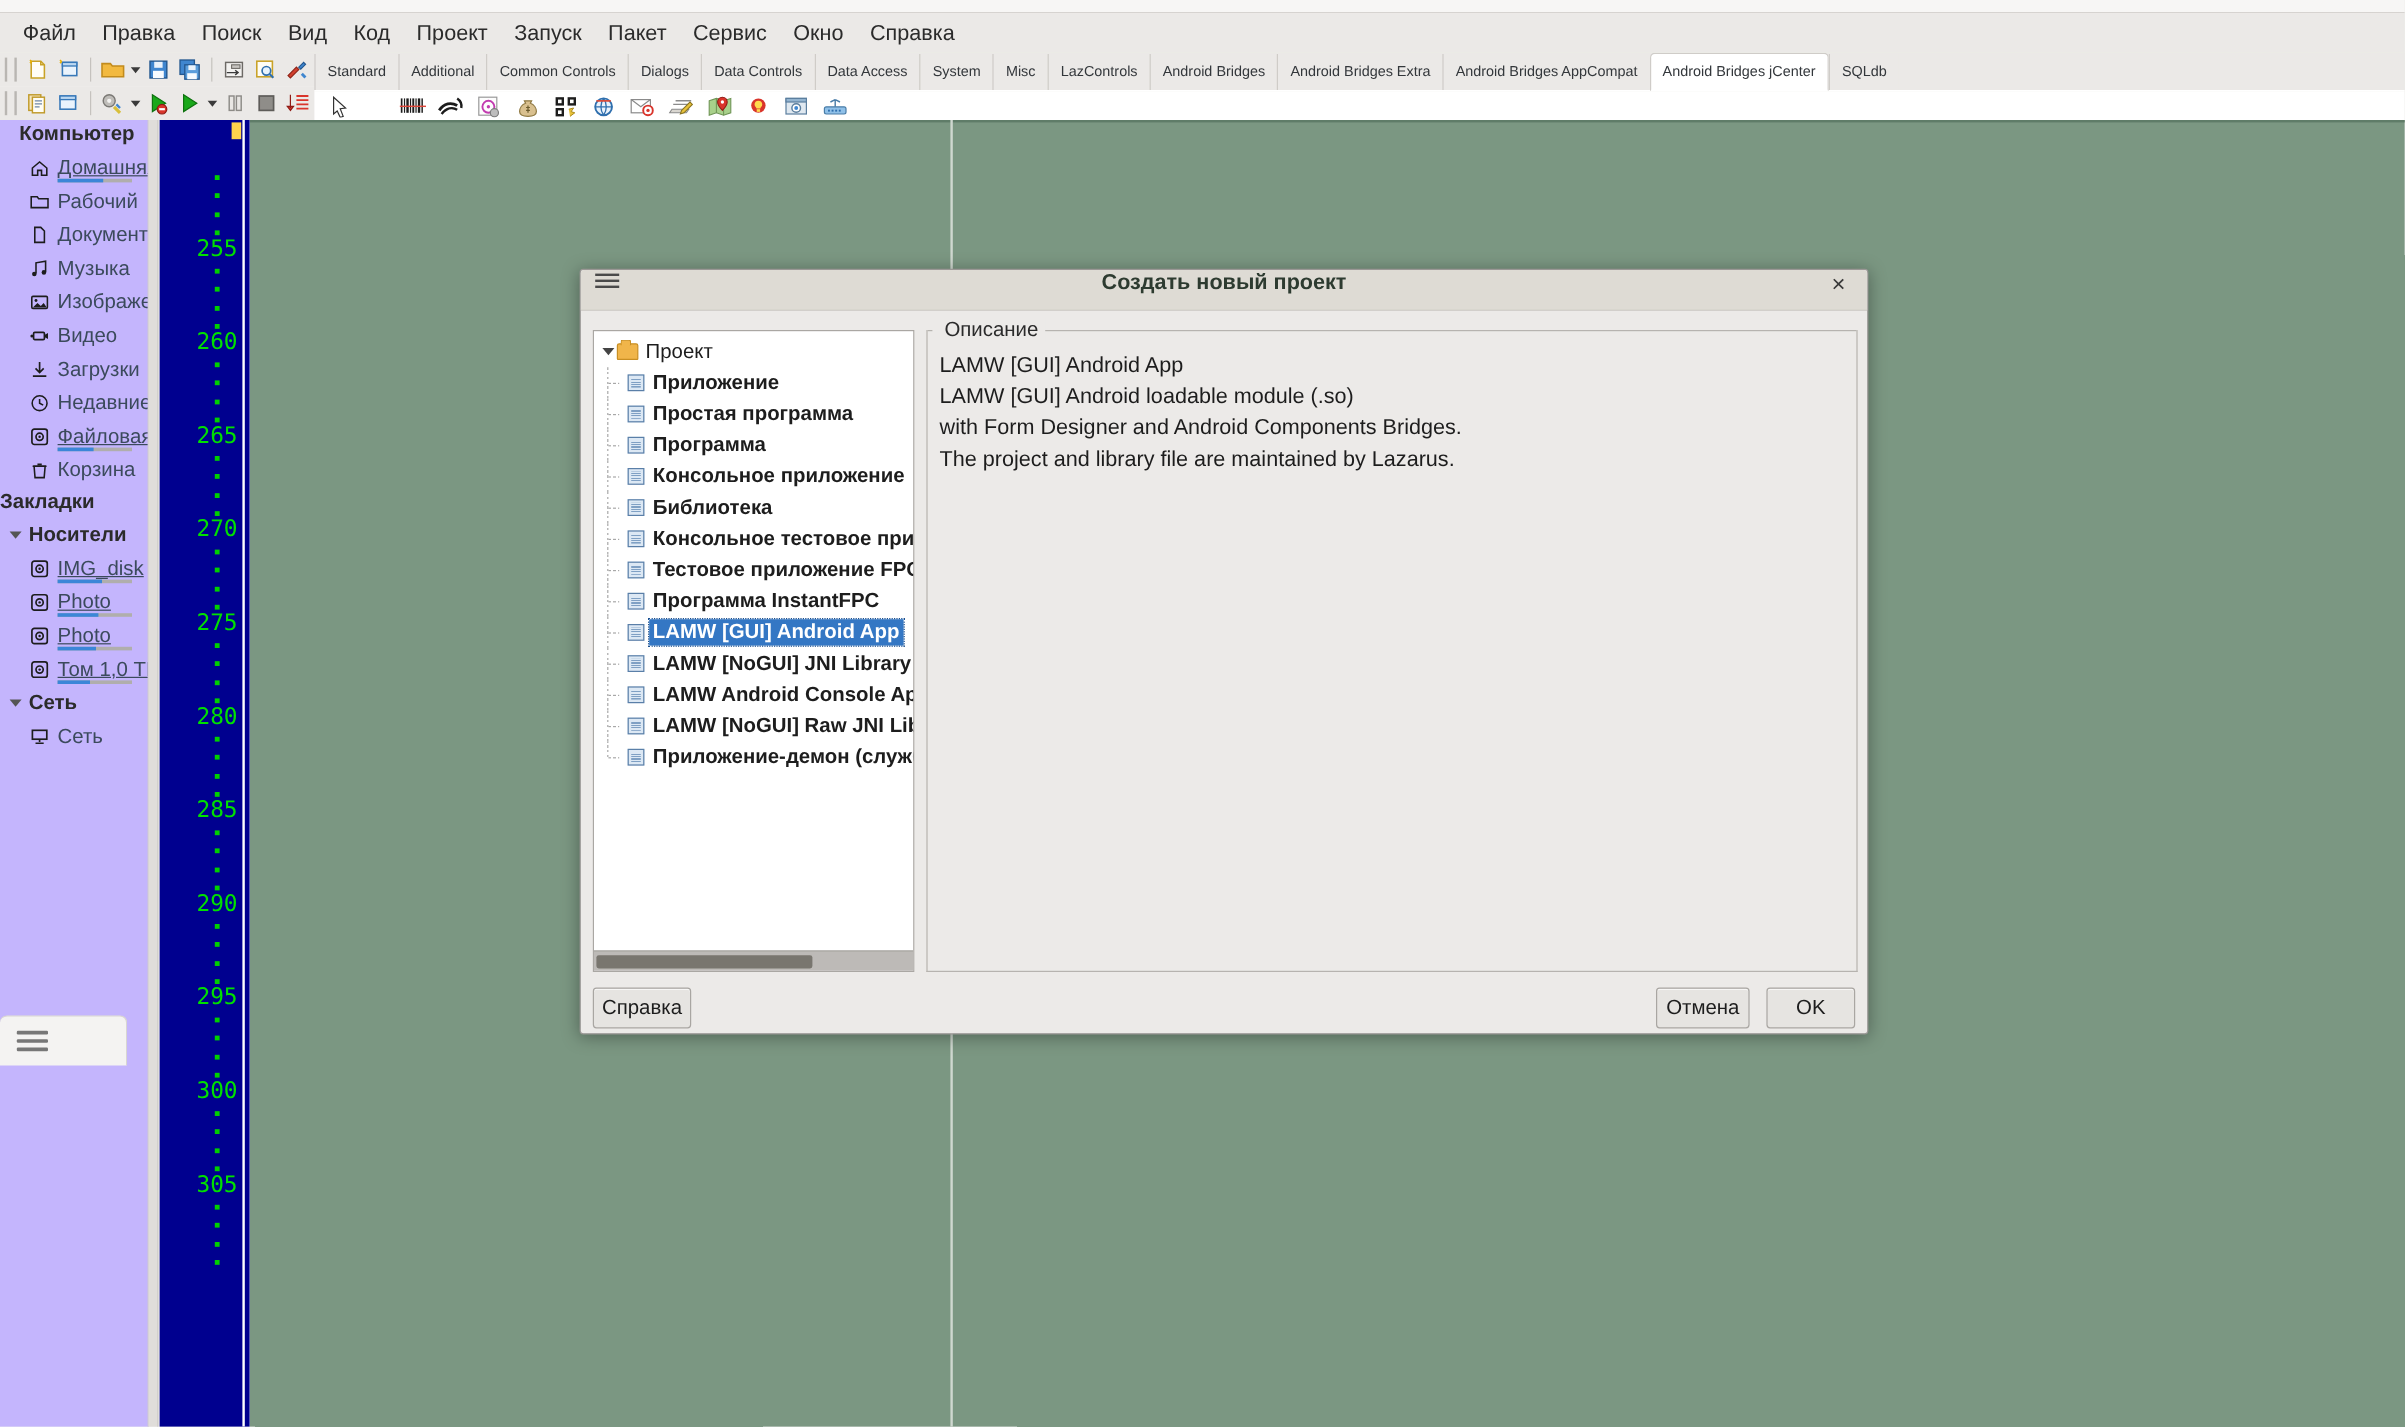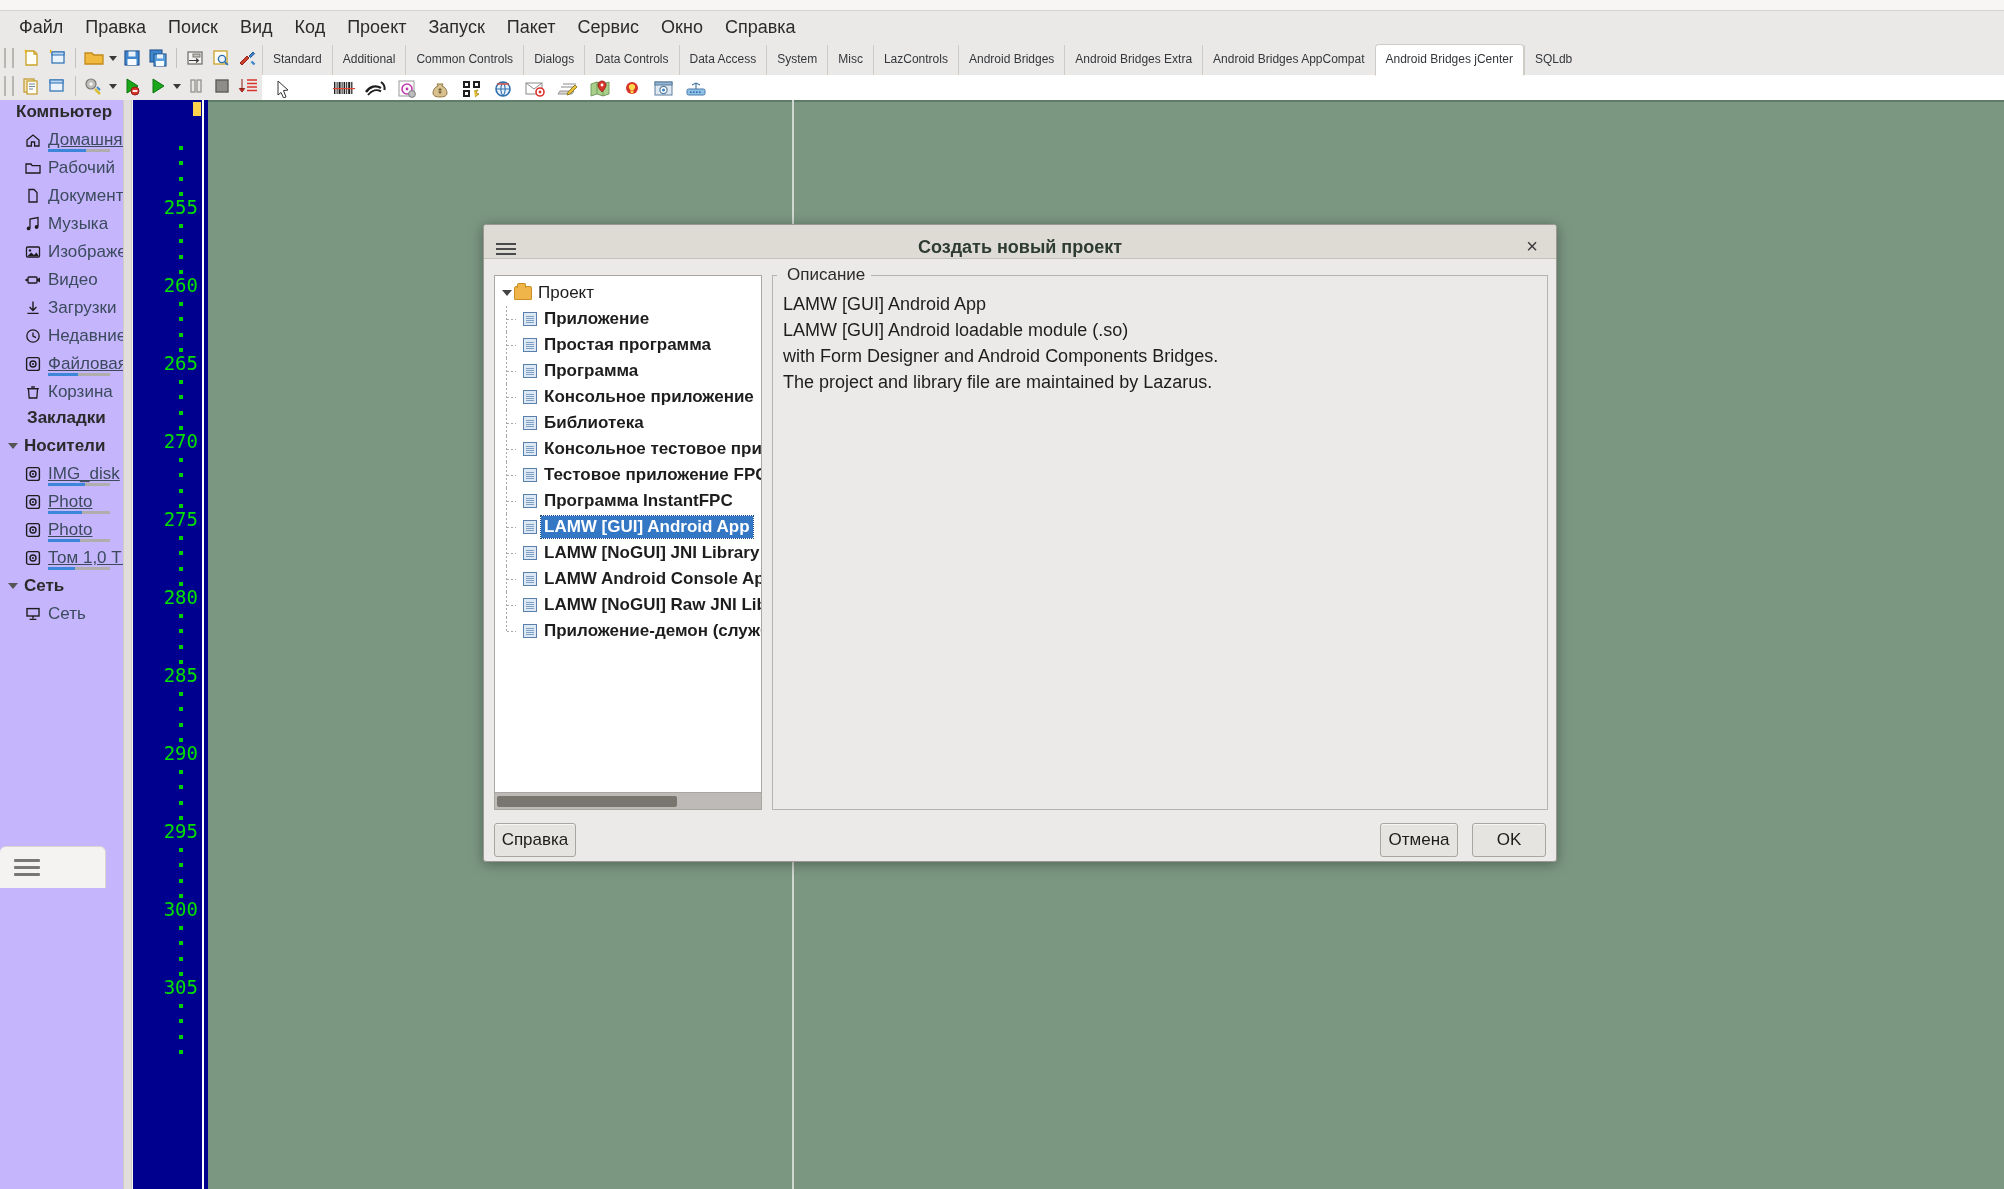--- a/index.html
+++ b/index.html
@@ -149,21 +149,21 @@
 
   
   .dlg {
     position:absolute; left:483px; top:224px; width:1074px; height:638px;
     background:#eceae8; border:1px solid #9a9795;
     box-shadow:0 2px 14px rgba(0,0,0,.35);
     border-radius:3px;
   }
   .dlg-title {
     height:34px; background:#dedbd4; border-bottom:1px solid #c4c1bb;
-    border-radius:3px 3px 0 0; display:flex; align-items:flex-end;
+    border-radius:3px 3px 0 0; display:flex; align-items:flex-start;
     position:relative;
   }
   .dlg-burger { margin-left:12px; width:20px; }
   .dlg-burger span { display:block; height:2px; background:#4a4a4a; margin:3px 0; }
   .dlg-title .tt {
     position:absolute; left:0; right:0; text-align:center;
     font-size:18px; font-weight:bold; color:#2d3b30;
   }
   .dlg-x {
     position:absolute; right:12px; font-size:20px; color:#3a3a3a;
@@ -675,21 +675,21 @@
     <div class="sb-item">
       <span class="ic">
         <svg width="16" height="16" viewBox="0 0 16 16">
           <path d="M3.4 4.6h9.2L11.8 14H4.2z" fill="none" stroke="#1d1d1d" stroke-width="1.3"></path>
           <path d="M2.2 4.6h11.6M6.2 3h3.6" stroke="#1d1d1d" stroke-width="1.3"></path>
         </svg>
       </span>
       <span class="lbl">Корзина</span>
     </div>
 
-    <div class="sb-head" style="padding-left:27px">Закладки</div>
+    <div class="sb-head" style="padding-left:0">Закладки</div>
 
     <div class="sb-grp">
       <span class="tri">
           <i></i>
         </span>
       <span class="lbl">Носители</span>
     </div>
 
     <div class="sb-item lnk">
       <span class="ic">

